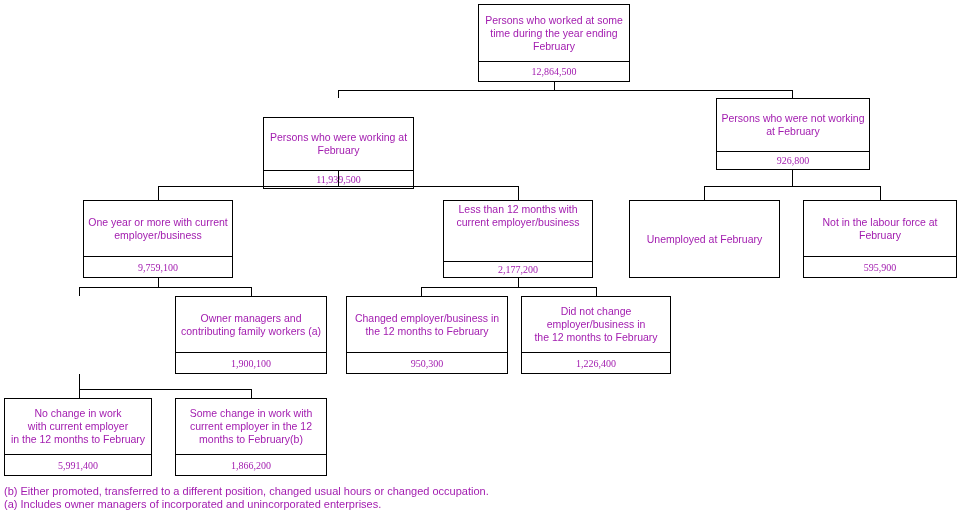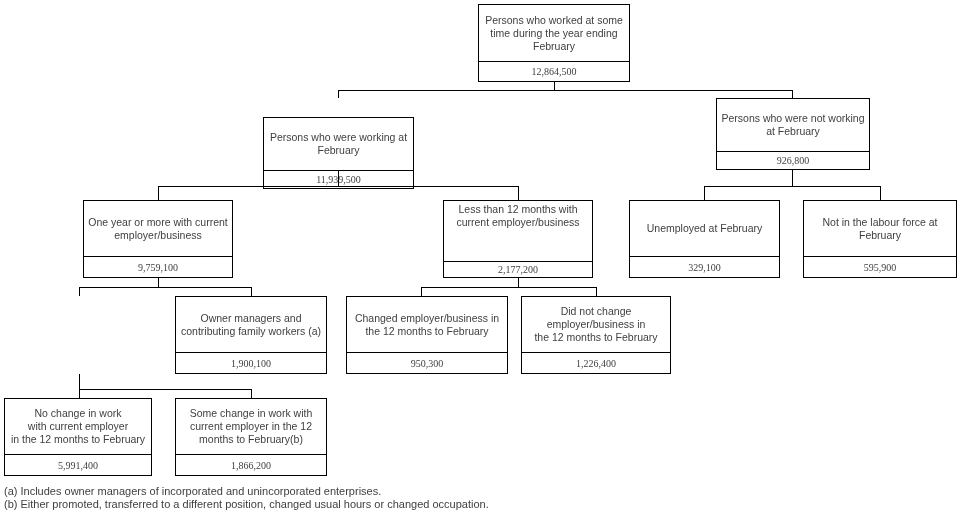--- a/index.html
+++ b/index.html
@@ -2,21 +2,21 @@
 <html><head>
 <meta charset="utf-8">
 <style>
   html, body { margin: 0; padding: 0; background: #ffffff; }
   .canvas {
     position: relative;
     width: 958px;
     height: 518px;
     background: #ffffff;
     font-family: "Liberation Sans", sans-serif;
-    color: #404040;
+    color: #a21caf;
     overflow: hidden;
     text-decoration: underline;
   }
   .node {
     position: absolute;
     box-sizing: border-box;
     border: 1px solid #000000;
     background: #ffffff;
     display: flex;
     flex-direction: column;
@@ -84,21 +84,20 @@
 employer/business</div>
     <div class="value vh21">9,759,100</div>
   </div>
   <div class="node" style="left:443px; top:200px; width:150px; height:78px;gap:30px;">
     <div class="label">Less than 12 months with
 current employer/business</div>
     <div class="value vh21">2,177,200</div>
   </div>
   <div class="node" style="left:629px; top:200px; width:151px; height:78px;">
     <div class="label">Unemployed at February</div>
-    <div class="value vh21">329,100</div>
   </div>
   <div class="node" style="left:803px; top:200px; width:154px; height:78px;">
     <div class="label">Not in the labour force at
 February</div>
     <div class="value vh21">595,900</div>
   </div>
 
   <div class="node" style="left:175px; top:296px; width:152px; height:78px;">
     <div class="label">Owner managers and
 contributing family workers (a)</div>
@@ -153,17 +152,17 @@
   <div class="line" style="left:421px; top:287px; width:176px; height:1px;"></div>
   <div class="line" style="left:421px; top:287px; width:1px; height:9px;"></div>
   <div class="line" style="left:596px; top:287px; width:1px; height:9px;"></div>
 
   <div class="line" style="left:79px; top:374px; width:1px; height:15px;"></div>
   <div class="line" style="left:79px; top:389px; width:173px; height:1px;"></div>
   <div class="line" style="left:79px; top:389px; width:1px; height:9px;"></div>
   <div class="line" style="left:251px; top:389px; width:1px; height:9px;"></div>
 
   <div class="footnotes">
+    <div>(b) Either promoted, transferred to a different position, changed usual hours or changed occupation.</div>
     <div>(a) Includes owner managers of incorporated and unincorporated enterprises.</div>
-    <div>(b) Either promoted, transferred to a different position, changed usual hours or changed occupation.</div>
   </div>
 
 </div>
 
 </body></html>

